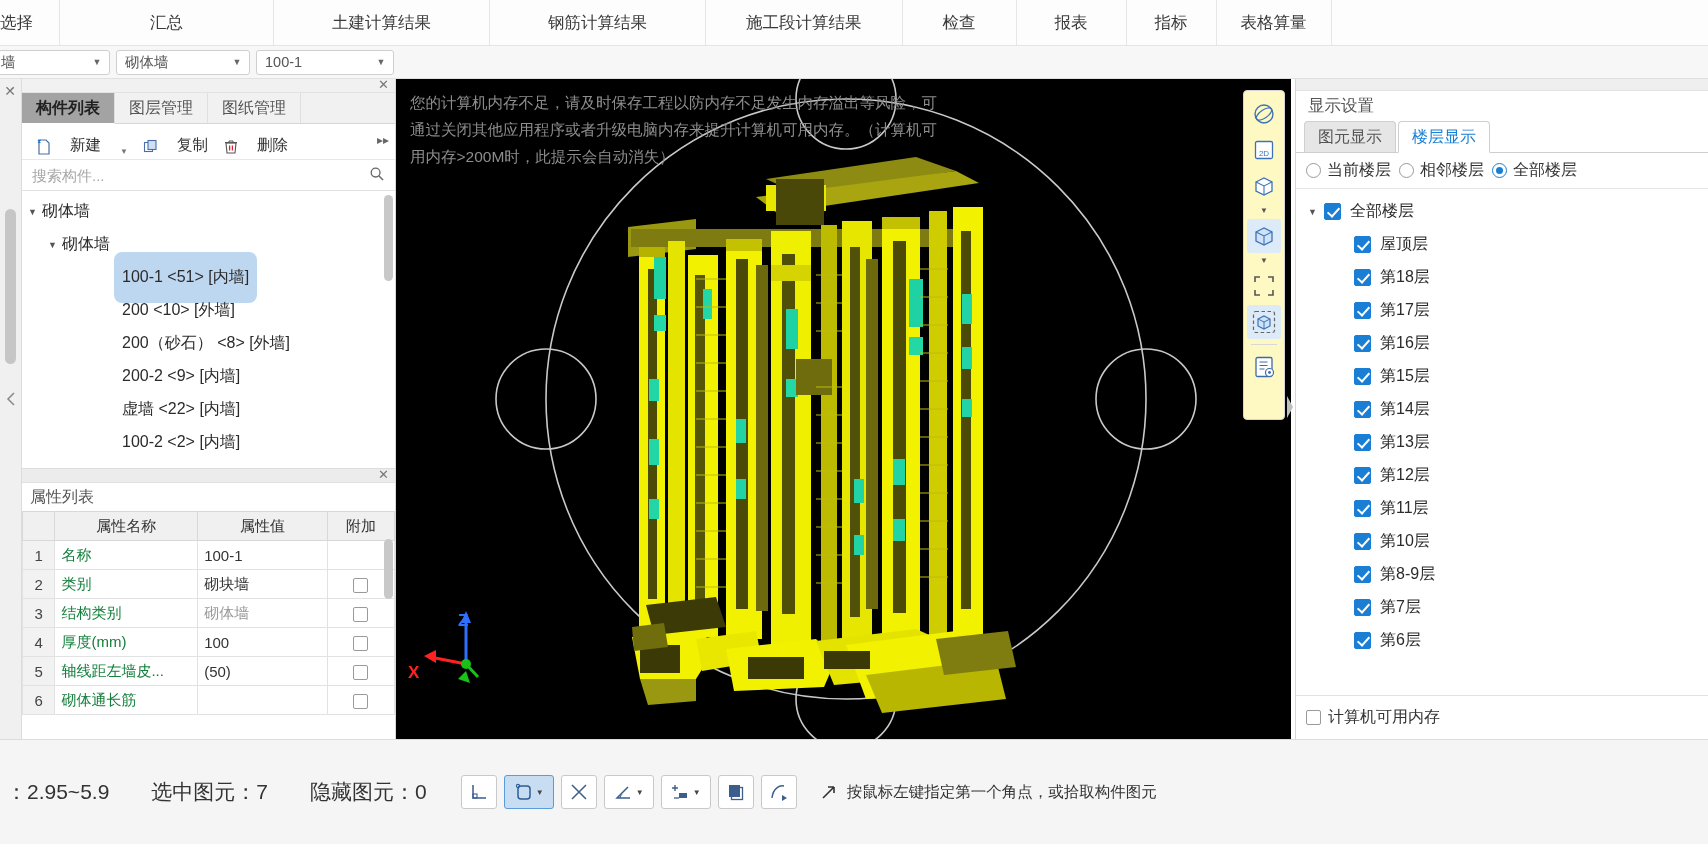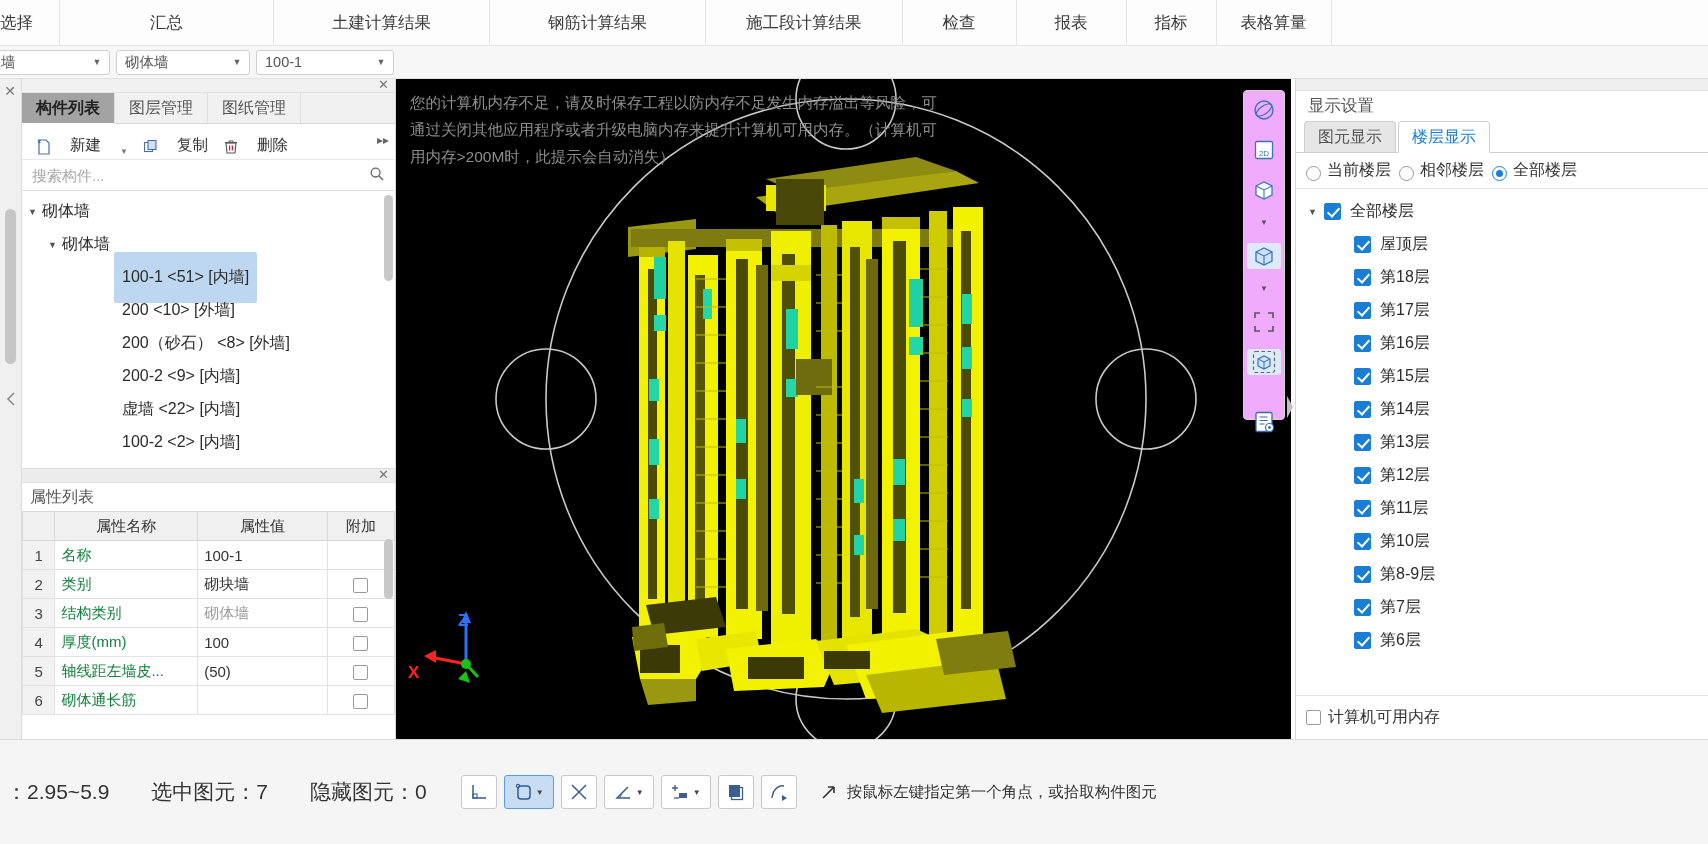--- a/index.html
+++ b/index.html
@@ -123,21 +123,21 @@
     background: #fff; padding-top: 4px; position: relative;
     border-bottom: 1px solid #dcdcdc;
   }
   .tnode {
     display: flex; align-items: center; height: 33px;
     font-size: 16px; color: #2b2b2b; cursor: pointer; padding-left: 6px;
   }
   .tnode .tw { width: 14px; font-size: 9px; color: #555; flex: 0 0 14px; }
   .tnode.lvl1 { padding-left: 26px; }
   .tnode.leaf { padding-left: 92px; }
-  .tnode.leaf .lbl { display: inline-block; padding: 15px 8px; border-radius: 2px; }
+  .tnode.leaf .lbl { display: inline-block; padding: 15px 8px; border-radius: 8px; }
   .tnode.leaf.sel .lbl { background: #bdd7f0; }
   .tree .vbar {
     position: absolute; right: 2px; top: 4px; width: 9px; height: 86px;
     background: #c8c8c8; border-radius: 5px;
   }
 
   .props { flex: 1 1 auto; background: #fff; display: flex; flex-direction: column; position: relative;}
   .props .gutter { height: 14px; background: #ececec; border-bottom: 1px solid #e0e0e0; position: relative;}
   .props .gutter .x { position: absolute; right: 6px; top: -2px; font-size: 13px; color: #777; cursor: pointer;}
   .props .title { height: 28px; display: flex; align-items: center; padding-left: 8px; font-size: 16px; color: #555; }
@@ -171,23 +171,23 @@
     color: #8d8d8d; font-size: 15.5px; line-height: 27px;
     white-space: pre-wrap;
   }
   .vp-axis { position: absolute; left: 10px; bottom: 40px; width: 90px; height: 90px; }
   .vp-axis .lz { position: absolute; left: 52px; top: 2px; color: #2f6fff; font-size: 17px; font-weight: bold;}
   .vp-axis .lx { position: absolute; left: 2px; top: 54px; color: #ff2222; font-size: 17px; font-weight: bold;}
 
   
   .viewrail {
     position: absolute; left: 1243px; top: 90px; width: 42px; height: 330px;
-    background: #f0abfc; border: 1px solid #d4d4d4; border-radius: 4px;
+    background: #fef9c3; border: 1px solid #d4d4d4; border-radius: 4px;
     display: flex; flex-direction: column; align-items: center;
-    padding-top: 6px; gap: 14px; z-index: 6;
+    padding-top: 6px; gap: 2px; z-index: 6;
   }
   .vr-btn {
     width: 34px; height: 34px; display: flex; align-items: center; justify-content: center;
     border-radius: 3px; cursor: pointer;
   }
   .vr-btn.active { background: #ddeaf8; }
   .vr-caret { font-size: 8px; color: #555; height: 12px; line-height: 12px; cursor: pointer;}
   .vr-sep { width: 26px; height: 1px; background: #d8d8d8; margin: 3px 0; }
   .vp-handle {
     position: absolute; left: 1285px; top: 390px; width: 10px; height: 34px;
@@ -206,21 +206,21 @@
   .rp-tabs .t {
     padding: 0 13px; display: flex; align-items: center; font-size: 16px;
     background: #e6e6e6; color: #555; border: 1px solid #cfcfcf; border-bottom: none;
     border-radius: 4px 4px 0 0; margin-right: 2px; cursor: pointer;
   }
   .rp-tabs .t.active { background: #fff; color: #1a7fd4; border-bottom: 1px solid #fff; margin-bottom: -1px; }
   .rp-radios {
     height: 36px; display: flex; align-items: center; gap: 8px;
     padding-left: 10px; border-bottom: 1px solid #e6e6e6; font-size: 16px; color: #333;
   }
-  .radio { display: flex; align-items: flex-end; gap: 6px; cursor: pointer; white-space: nowrap;}
+  .radio { display: flex; align-items: center; gap: 6px; cursor: pointer; white-space: nowrap;}
   .rdot {
     width: 15px; height: 15px; border-radius: 50%; border: 1px solid #9a9a9a;
     background: #fff; display: inline-block; position: relative; flex: 0 0 15px;
   }
   .radio.on .rdot { border-color: #1a7fd4; }
   .radio.on .rdot::after {
     content: ""; position: absolute; left: 3px; top: 3px;
     width: 7px; height: 7px; border-radius: 50%; background: #1a7fd4;
   }
   .floorlist { flex: 1 1 auto; overflow: hidden; padding-top: 6px; position: relative; }

